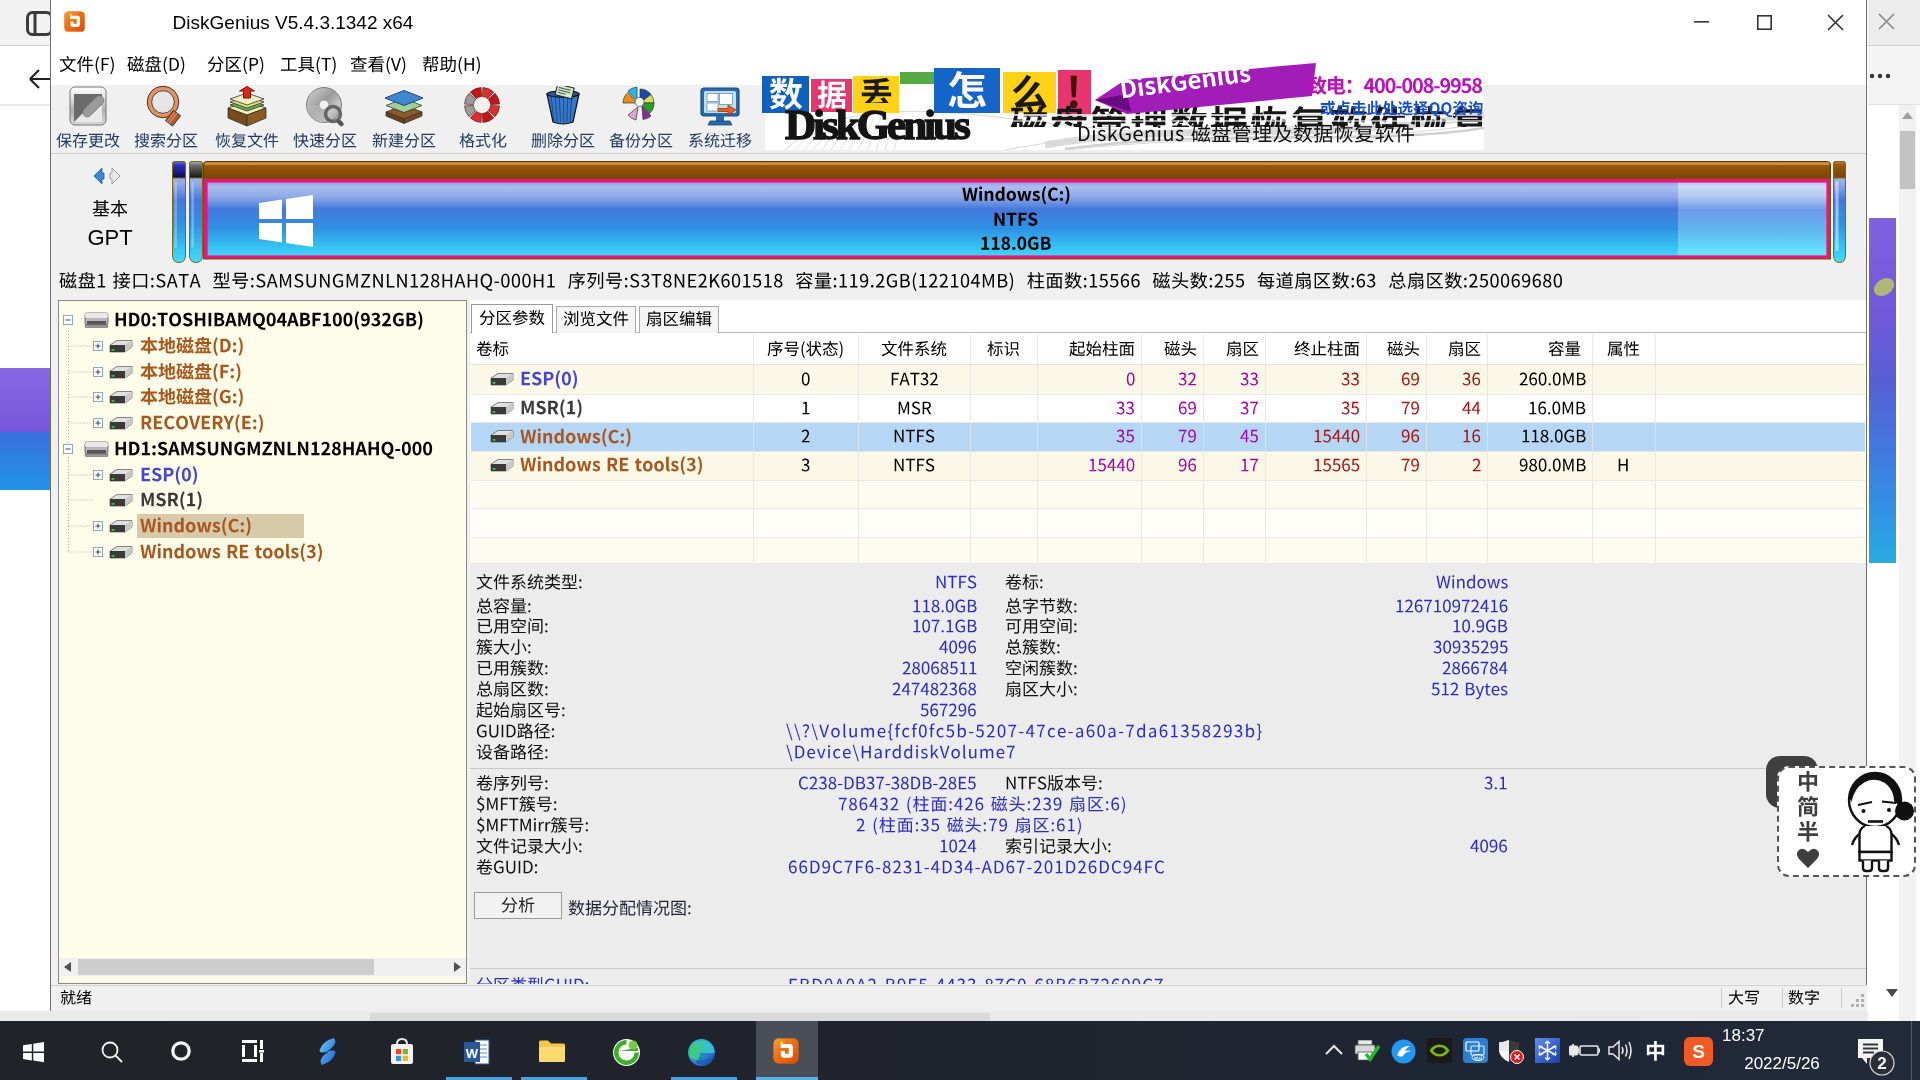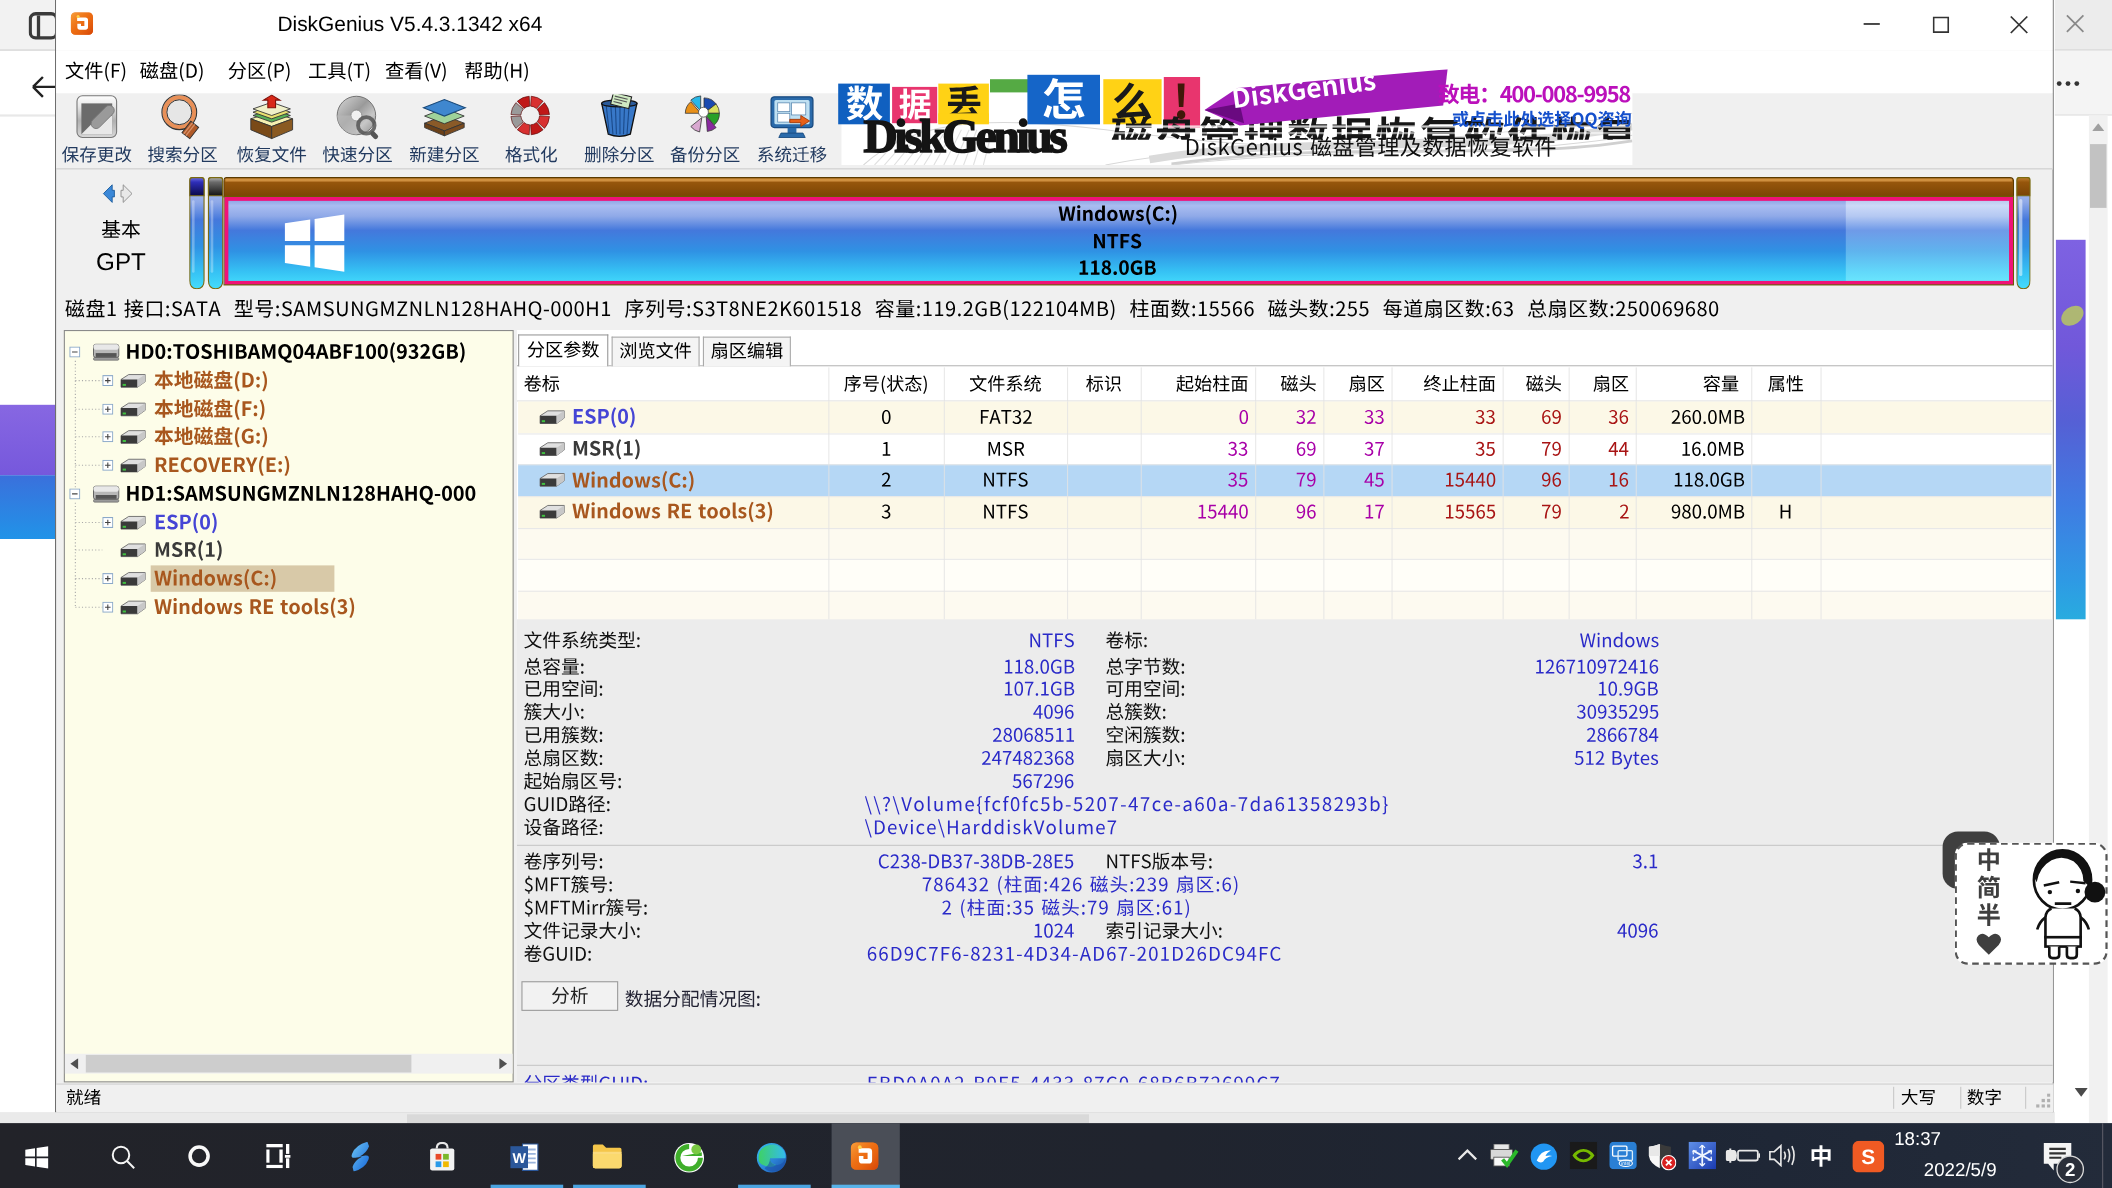--- a/index.html
+++ b/index.html
@@ -47,21 +47,21 @@
         <stop offset="1" stop-color="#d44206"></stop>
       </linearGradient>
     </defs>
   </svg>
 <svg style="position:absolute;left:64px;top:11px" width="21" height="21" viewBox="0 0 24 24">
     <rect x="0.5" y="0.5" width="23" height="23" rx="4.5" fill="#e8650f"></rect>
     <rect x="0.5" y="0.5" width="23" height="23" rx="4.5" fill="url(#dgg)"></rect>
     <path d="M7 5.5 H15.5 A2.8 2.8 0 0 1 18.3 8.3 V15.5 A2.8 2.8 0 0 1 15.5 18.3 H10 A2.8 2.8 0 0 1 7.2 15.5 V12 H11 V14.5 H14.5 V9.2 H7 Z" fill="#ffffff"></path>
     <circle cx="8" cy="4.5" r="1.6" fill="#ffd24a"></circle>
   </svg>
-<div style="position:absolute;left:93px;top:11px;width:400px;height:23px;font-family:'Liberation Sans',sans-serif;font-size:19px;color:#000000;text-align:right;font-weight:400;line-height:23px;white-space:nowrap;">DiskGenius V5.4.3.1342 x64</div>
+<div style="position:absolute;left:93px;top:11px;width:400px;height:23px;font-family:'Liberation Sans',sans-serif;font-size:19px;color:#000000;text-align:center;font-weight:400;line-height:23px;white-space:nowrap;">DiskGenius V5.4.3.1342 x64</div>
 <svg style="position:absolute;left:1694px;top:21px" width="15" height="2">
     <rect width="15" height="1.6" fill="#333"></rect>
   </svg>
 <svg style="position:absolute;left:1757px;top:15px" width="15" height="15">
     <rect x="0.8" y="0.8" width="13.4" height="13.4" fill="none" stroke="#333" stroke-width="1.6"></rect>
   </svg>
 <svg style="position:absolute;left:1827px;top:14px" width="17" height="17">
     <path d="M1 1 L16 16 M16 1 L1 16" stroke="#333" stroke-width="1.6"></path>
   </svg>
 <div style="position:absolute;left:51px;top:46px;width:1815px;height:39px;background:#ffffff;"></div>
@@ -2335,21 +2335,21 @@
 <svg style="position:absolute;left:1644.5px;top:1039.7px;" width="22" height="24">
     <g transform="translate(0,18.90) scale(0.02100,-0.02100)" fill="#ffffff">
       <use href="#B4e2d" x="0"></use>
     </g>
   </svg>
 <svg style="position:absolute;left:1684px;top:1037px" width="29" height="29" viewBox="0 0 29 29">
     <rect x="0" y="0" width="29" height="29" rx="6" fill="#f05a23"></rect>
     <text x="14.5" y="21" font-family="Liberation Sans" font-size="19" font-weight="bold" fill="#fff" text-anchor="middle">S</text>
   </svg>
 <div style="position:absolute;left:1722px;top:1028px;width:120px;height:16px;font-family:'Liberation Sans',sans-serif;font-size:17px;color:#ffffff;font-weight:400;line-height:16px;white-space:nowrap;">18:37</div>
-<div style="position:absolute;left:1722px;top:1056px;width:120px;height:16px;font-family:'Liberation Sans',sans-serif;font-size:17px;color:#ffffff;text-align:center;font-weight:400;line-height:16px;white-space:nowrap;">2022/5/9</div>
+<div style="position:absolute;left:1722px;top:1056px;width:120px;height:16px;font-family:'Liberation Sans',sans-serif;font-size:17px;color:#ffffff;text-align:center;font-weight:400;line-height:16px;white-space:nowrap;">2022/5/26</div>
 <svg style="position:absolute;left:1857px;top:1038px" width="40" height="40" viewBox="0 0 40 40">
     <path d="M1 1 L26 1 L26 20 L10 20 L10 26 L5 20 L1 20 Z" fill="#f5f5f5"></path>
     <g stroke="#333" stroke-width="2">
       <line x1="6" y1="6.5" x2="21" y2="6.5"></line>
       <line x1="6" y1="10.5" x2="21" y2="10.5"></line>
       <line x1="6" y1="14.5" x2="17" y2="14.5"></line>
     </g>
     <circle cx="25" cy="25" r="12" fill="#2b2f3a" stroke="#d8d8d8" stroke-width="1.2"></circle>
     <text x="25" y="31" font-family="Liberation Sans" font-size="17" font-weight="bold" fill="#fff" text-anchor="middle">2</text>
   </svg>

